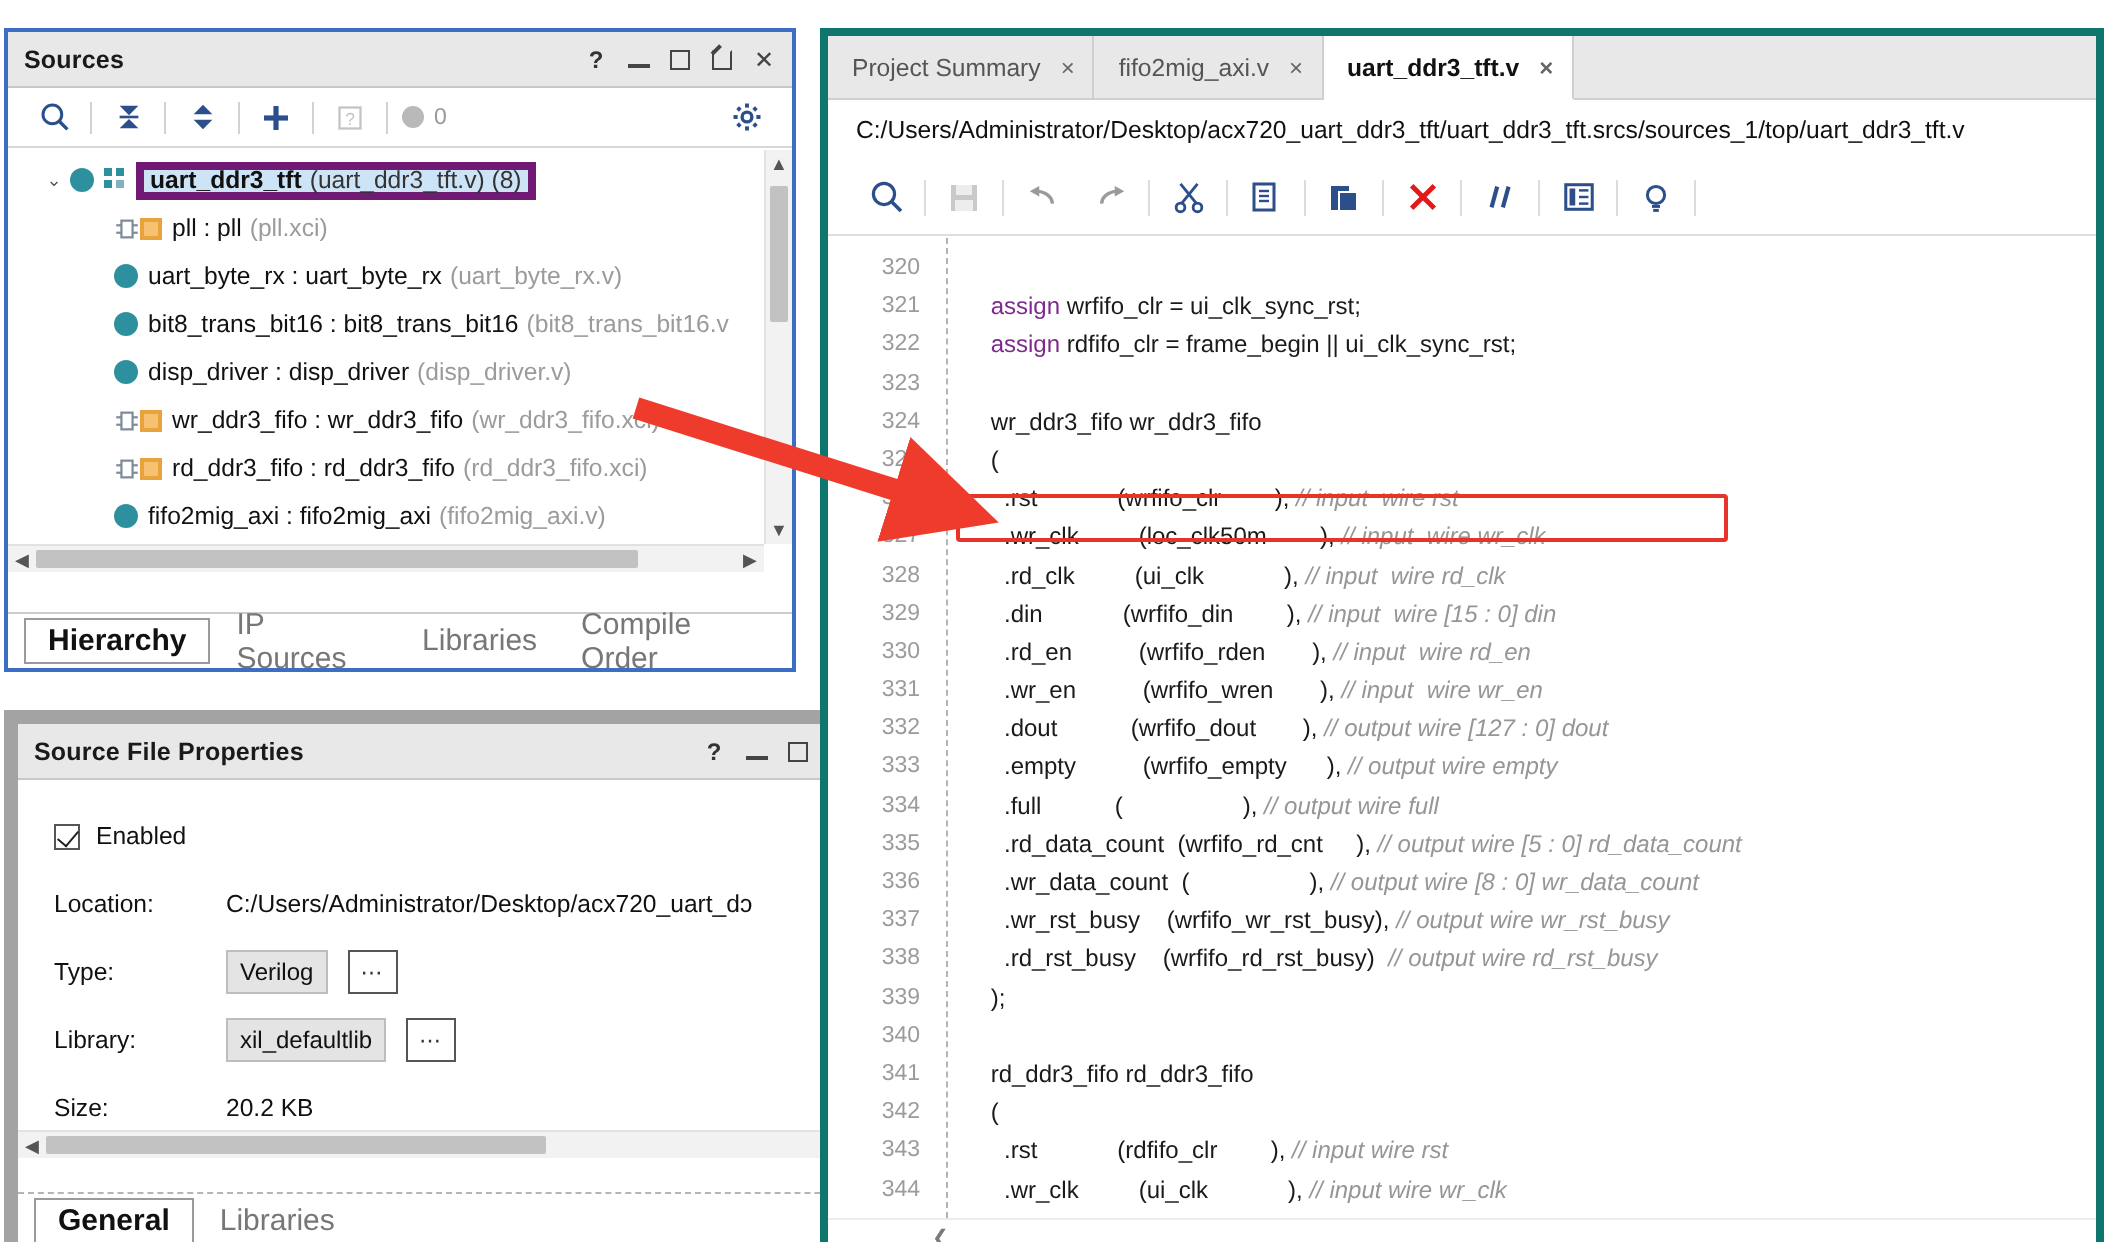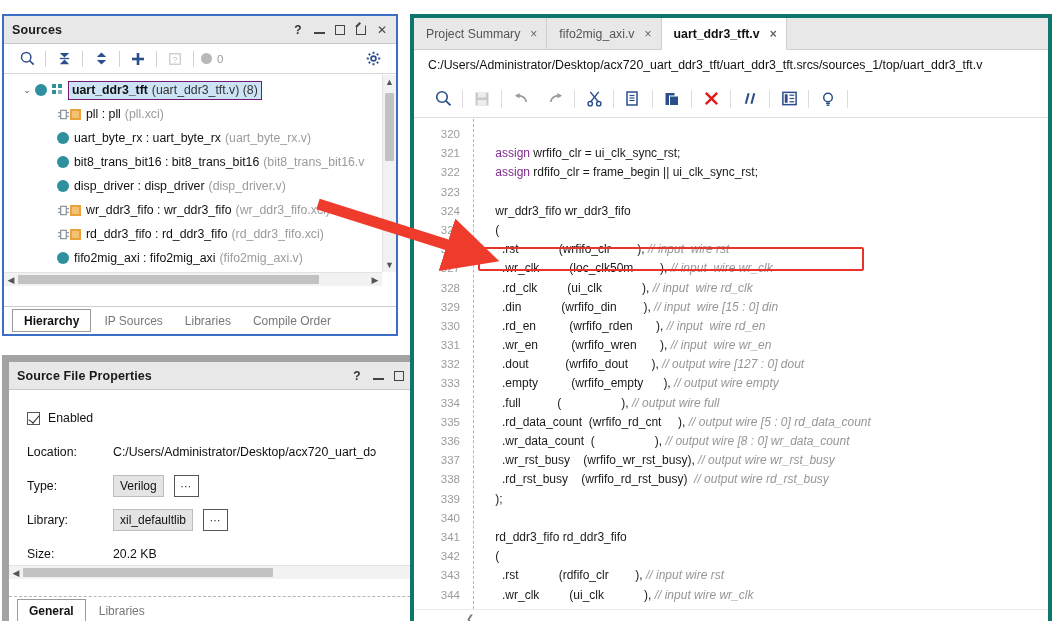--- a/index.html
+++ b/index.html
@@ -56,42 +56,42 @@
   }
   .ico-grid i{position:absolute;width:4px;height:4px;background:#2e8f9e;}
   .ico-grid i:nth-child(1){left:0;top:0;}
   .ico-grid i:nth-child(2){left:6px;top:0;}
   .ico-grid i:nth-child(3){left:0;top:6px;}
   .ico-grid i:nth-child(4){left:6px;top:6px;background:#7fb3bb;}
   .ico-orange { width:11px;height:11px;border:2px solid #e8a33d;background:#f5c274;display:inline-block;margin-right:5px;flex:0 0 auto;}
   .nm { font-weight:400; color:#111; }
   .fn { color:#9b9b9b; margin-left:4px; }
   .sel {
-    background:#cde4f7; border:1px solid #701a75; padding:0 3px; margin-left:-1px;
+    background:#cde4f7; border:4px solid #701a75; padding:0 3px; margin-left:-1px;
     display:inline-flex; align-items:center; height:19px;
   }
   .sel .nm { font-weight:bold; }
   .sel .fn { color:#333; }
 
   
   .vscroll { position:absolute; right:0; top:0; width:14px; bottom:14px; background:#f2f2f2; border-left:1px solid #e2e2e2;}
   .vscroll .arw { height:14px; display:flex; align-items:center; justify-content:center; font-size:9px; color:#555; }
   .vscroll .arw.bot { position:absolute; bottom:0; left:0; right:0; }
   .vscroll .thumb { position:absolute; left:2px; right:2px; top:18px; height:68px; background:#c2c2c2; border-radius:1px; }
   .hscroll { position:absolute; left:0; right:14px; bottom:0; height:14px; background:#f2f2f2; border-top:1px solid #e2e2e2; display:flex; align-items:center;}
   .hscroll .arw { width:14px; text-align:center; font-size:9px; color:#555; }
   .hscroll .track { flex:1; position:relative; height:9px; }
   .hscroll .thumb { position:absolute; left:0; top:0; height:9px; background:#c2c2c2; border-radius:1px; }
 
   #tabs-src {
     position:absolute; left:0; right:0; bottom:0; height:28px;
     border-top:1px solid #cccccc; background:#fff;
     display:flex; align-items:stretch; padding-left:6px; gap:0;
   }
-  .btab { display:flex; align-items:center; padding:0 11px; font-size:12px; color:#777; }
+  .btab { display:flex; align-items:center; padding:0 11px; font-size:15px; color:#777; }
   .btab.active { color:#111; font-weight:bold; border:1px solid #9a9a9a; background:#fff; margin:2px 2px; }
 
   
   #props-panel {
     left:2px; top:343px; width:460px; height:276px;
     border:7px solid #a3a3a3; background:#fff;
   }
   #prop-head {
     height:30px; border-bottom:1px solid #e0e0e0; display:flex; align-items:center; padding:0 10px;
     font-size:12.3px; color:#111;

